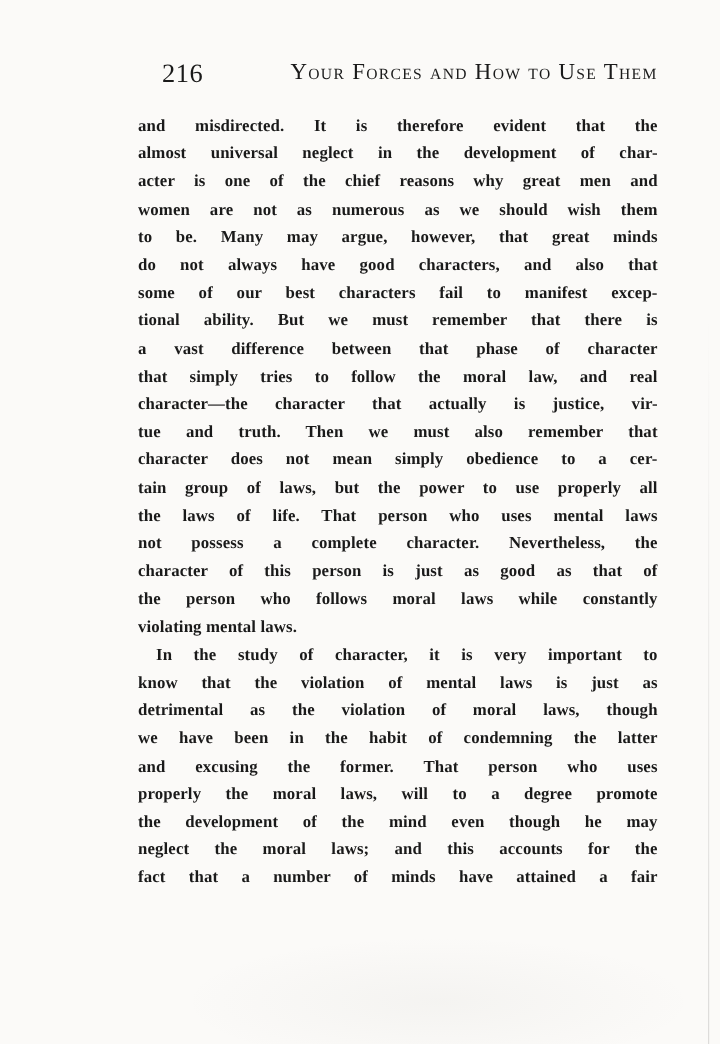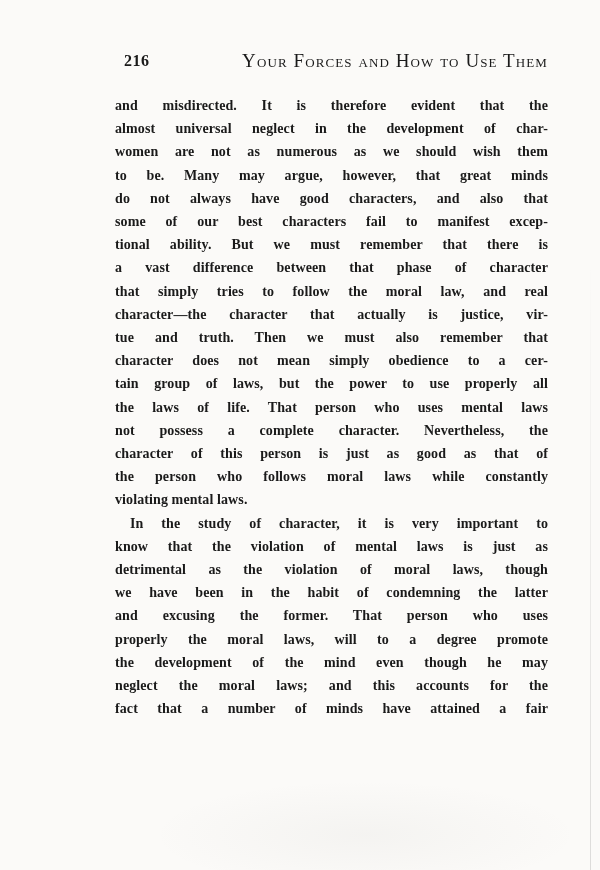--- a/index.html
+++ b/index.html
@@ -41,24 +41,24 @@
     top: 50px;
     width: 433px;
   }
   .page-header {
     position: relative;
     height: 22px;
     line-height: 22px;
   }
   .page-number {
     position: absolute;
-    left: 9px;
+    left: 20px;
     top: 0;
-    font-size: 16px;
-    font-weight: bold;
+    font-size: 22px;
+    font-weight: normal;
     letter-spacing: 0.5px;
   }
   .header-title {
     display: block;
     text-align: right;
     font-variant: small-caps;
     font-weight: normal;
     font-size: 19px;
     letter-spacing: 1.1px;
   }
@@ -88,20 +88,21 @@
   <div class="edge-line"></div>
   <div class="stain"></div>
   <div class="content">
     <div class="page-header">
       <span class="page-number">216</span>
       <span class="header-title">Your Forces and How to Use Them</span>
     </div>
     <div class="body-text">
         <div class="line">and misdirected.  It is therefore evident that the</div>
         <div class="line">almost universal neglect in the development of char-</div>
+        <div class="line">acter is one of the chief reasons why great men and</div>
         <div class="line">women are not as numerous as we should wish them</div>
         <div class="line">to be.  Many may argue, however, that great minds</div>
         <div class="line">do not always have good characters, and also that</div>
         <div class="line">some of our best characters fail to manifest excep-</div>
         <div class="line">tional ability.  But we must remember that there is</div>
         <div class="line">a vast difference between that phase of character</div>
         <div class="line">that simply tries to follow the moral law, and real</div>
         <div class="line">character—the character that actually is justice, vir-</div>
         <div class="line">tue and truth.  Then we must also remember that</div>
         <div class="line">character does not mean simply obedience to a cer-</div>

